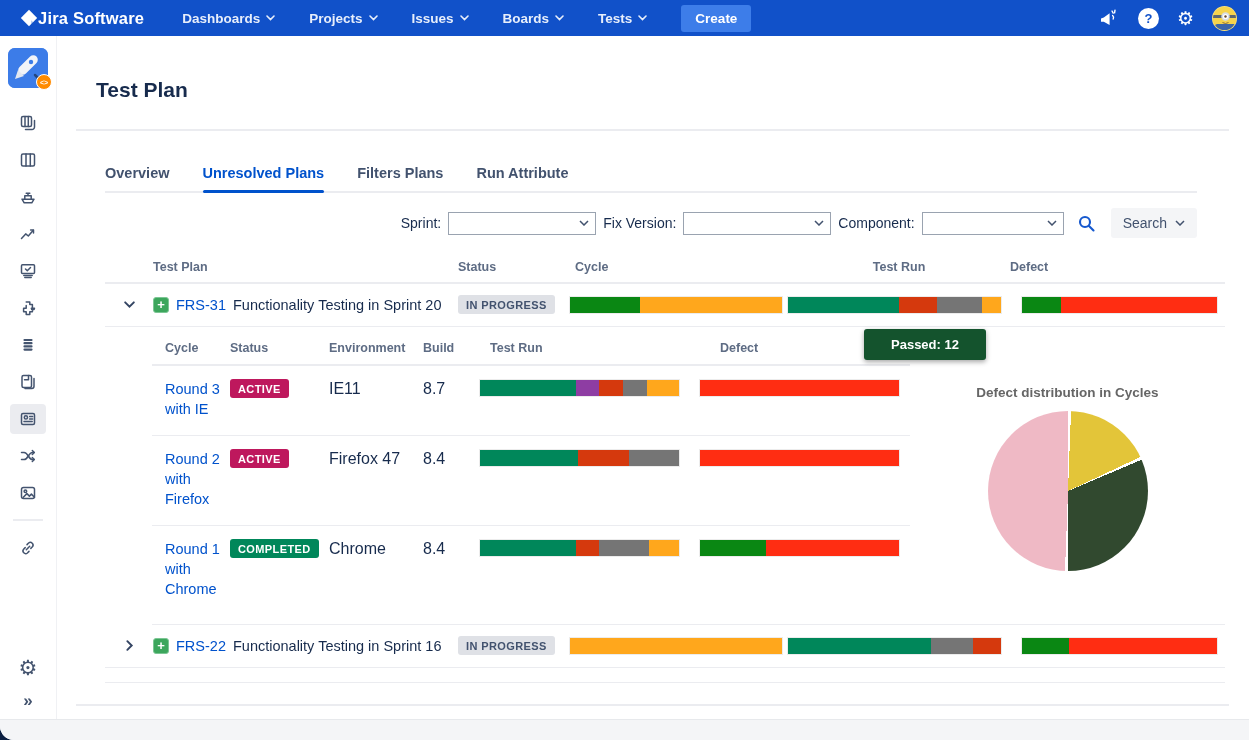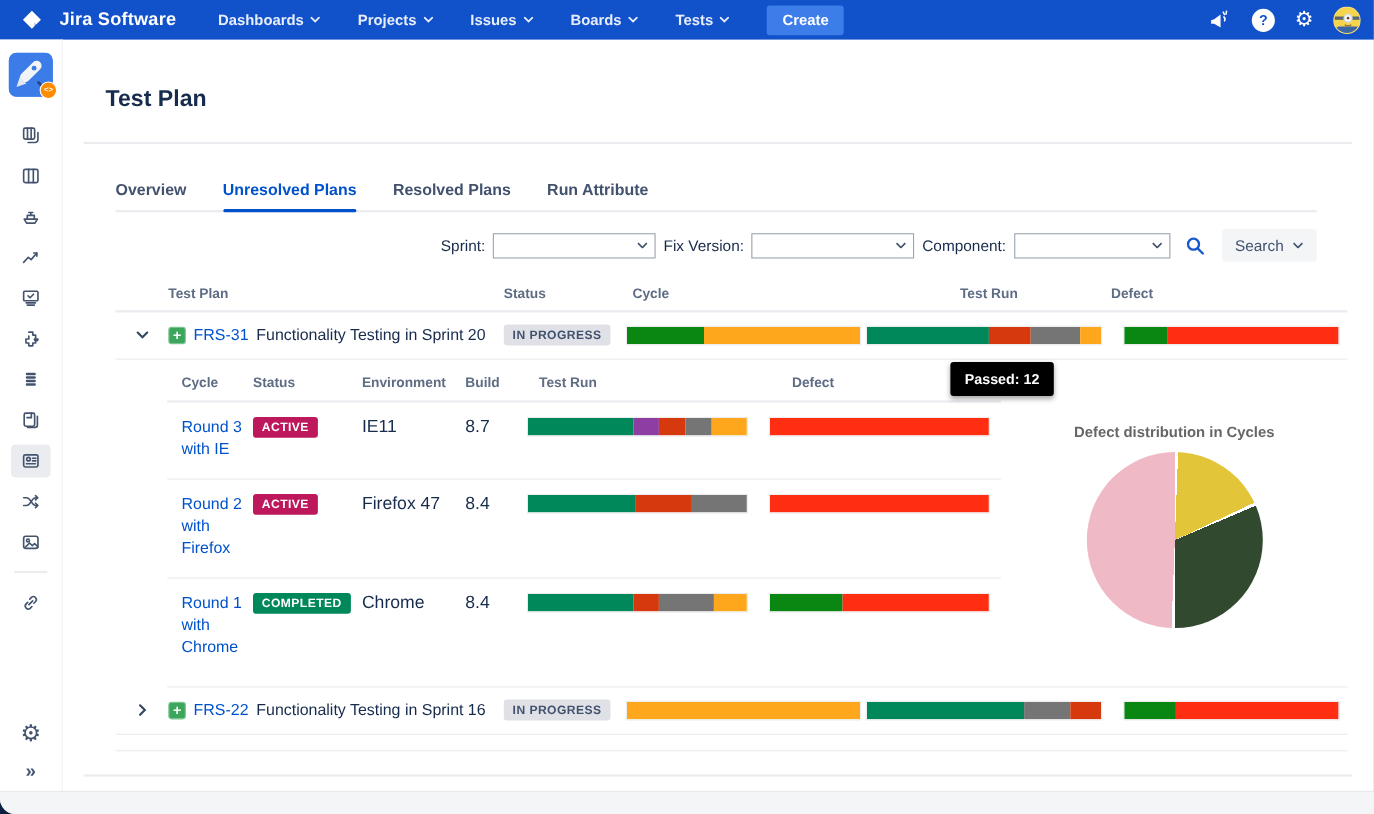--- a/index.html
+++ b/index.html
@@ -3,21 +3,21 @@
 <meta charset="utf-8">
 <style>
   * { margin:0; padding:0; box-sizing:border-box; }
   html,body { width:1249px; height:740px; }
   body { background:#0B1F42; font-family:"Liberation Sans","DejaVu Sans",sans-serif; overflow:hidden; }
   .app { width:1249px; height:740px; display:flex; flex-direction:column; background:#fff;
          border-bottom-left-radius:14px; overflow:hidden; }
 
   
   .topbar { height:36px; background:#1151C9; display:flex; align-items:center; flex:0 0 36px; padding:0 12px 0 20px; }
-  .brand { display:flex; align-items:center; gap:16px; color:#fff; font-size:16.5px; font-weight:600; letter-spacing:.2px;text-align:center; }
+  .brand { display:flex; align-items:center; gap:0; color:#fff; font-size:16.5px; font-weight:600; letter-spacing:.2px;text-align:center; }
   .topnav { display:flex; align-items:center; margin-left:38px; gap:34px; }
   .topnav .navitem { display:flex; align-items:center; gap:6px; color:#E7EEFB; font-size:13.5px; font-weight:600; cursor:pointer; }
   .create-btn { margin-left:34px; background:#3D7DE9; color:#fff; font-size:13.5px; font-weight:600;
                 border:none; border-radius:3px; padding:6px 14px; cursor:pointer; }
   .top-right { margin-left:auto; display:flex; align-items:center; gap:18px; }
   .searchbox { width:170px; height:26px; background:#0A3D99; border:1px solid rgba(255,255,255,.18); border-radius:3px;
                display:flex; align-items:center; padding:0 8px; gap:7px; margin-right:10px; }
   .searchbox input { background:transparent; border:none; outline:none; color:#DCE6F9; font-size:13px; width:110px;
                      font-family:"Liberation Sans",sans-serif; }
   .searchbox input::placeholder { color:#9FB4E0; }
@@ -101,22 +101,22 @@
   .sc-defect { flex:1; }
   .sh .sc-run { padding-left:10px; }
   .sh .sc-defect { padding-left:20px; }
   .srow { display:flex; align-items:flex-start; padding:13px 0 16px; border-bottom:1px solid #EBECF0; }
   .srow:last-child { border-bottom:none; }
   .cyc-link { color:#0052CC; font-size:14.5px; line-height:20px; width:56px; cursor:pointer; }
   .senv, .sbuild { font-size:16px; color:#172B4D; padding-top:1px; }
   .sbar-run { width:199px; margin-top:1px; }
   .sbar-defect { width:199px; margin-top:1px; }
 
-  .tooltip { position:absolute; top:2px; left:712px; background:#000000; color:#fff; font-size:13px; font-weight:700;
-             padding:8px 13px; border-radius:3px; box-shadow:0 2px 5px rgba(0,0,0,.35); z-index:3; white-space:nowrap; }
+  .tooltip { position:absolute; top:2px; left:712px; background:#14532d; color:#fff; font-size:13px; font-weight:700;
+             padding:8px 27px; border-radius:3px; box-shadow:0 2px 5px rgba(0,0,0,.35); z-index:3; white-space:nowrap; }
 
   .pie-col { flex:1; display:flex; flex-direction:column; align-items:center; }
   .pie-title { margin-top:52px; font-size:13.5px; font-weight:700; color:#666; white-space:nowrap; }
   .pie { width:160px; height:160px; border-radius:50%; margin-top:11px; }
 
   .gap-row { height:15px; border-bottom:1px solid #EBECF0; margin-left:9px; }
   .bottom-divider { border:none; border-top:2px solid #EBECF0; margin:21px -4px 0 -20px; }
 
   .footer-strip { height:21px; flex:0 0 21px; background:#F4F5F7; border-top:1px solid #E7E9EC; }
 </style>
@@ -288,21 +288,21 @@
       </div>
     </div>
 
     <div class="main">
       <h1 class="page-title">Test Plan</h1>
       <hr class="title-divider">
 
       <div class="tabs-bar">
         <div class="tab">Overview</div>
         <div class="tab active">Unresolved Plans</div>
-        <div class="tab">Resolved Plans</div>
+        <div class="tab">Filters Plans</div>
         <div class="tab">Run Attribute</div>
       </div>
 
       <div class="filter-row">
         <span class="filter-label">Sprint:</span>
         <div class="selectbox">
           <span class="val"></span>
           <svg width="10" height="6" viewBox="0 0 10 6">
               <path d="M1 1l4 4 4-4" stroke="#42526E" stroke-width="1.5" fill="none"></path>
             </svg>

